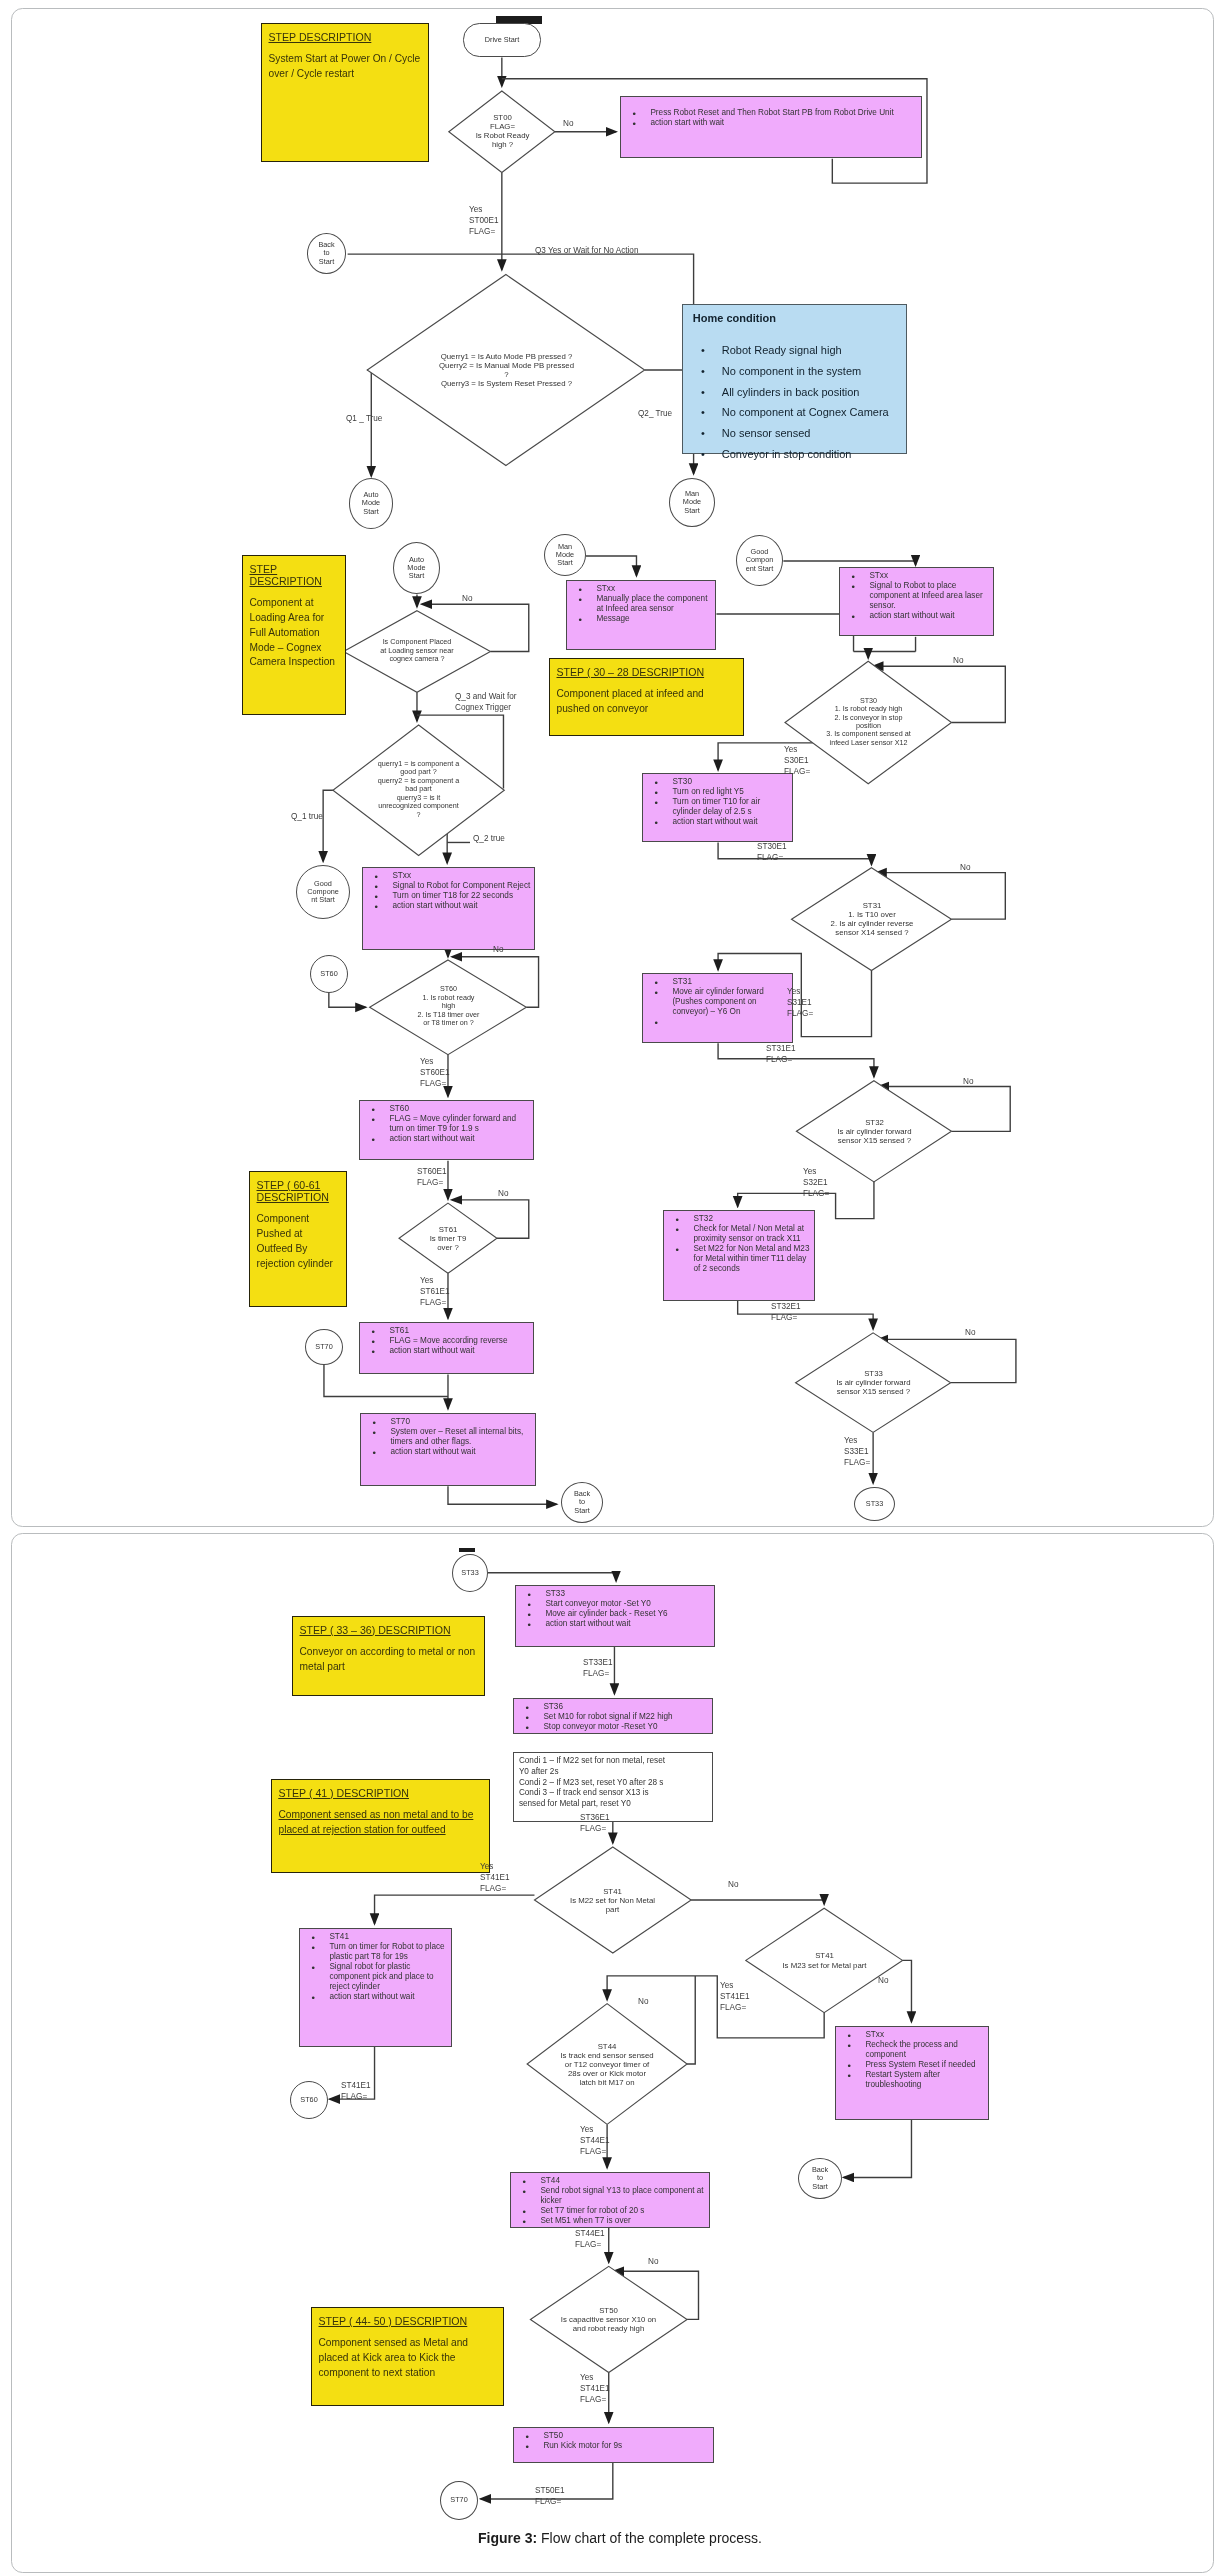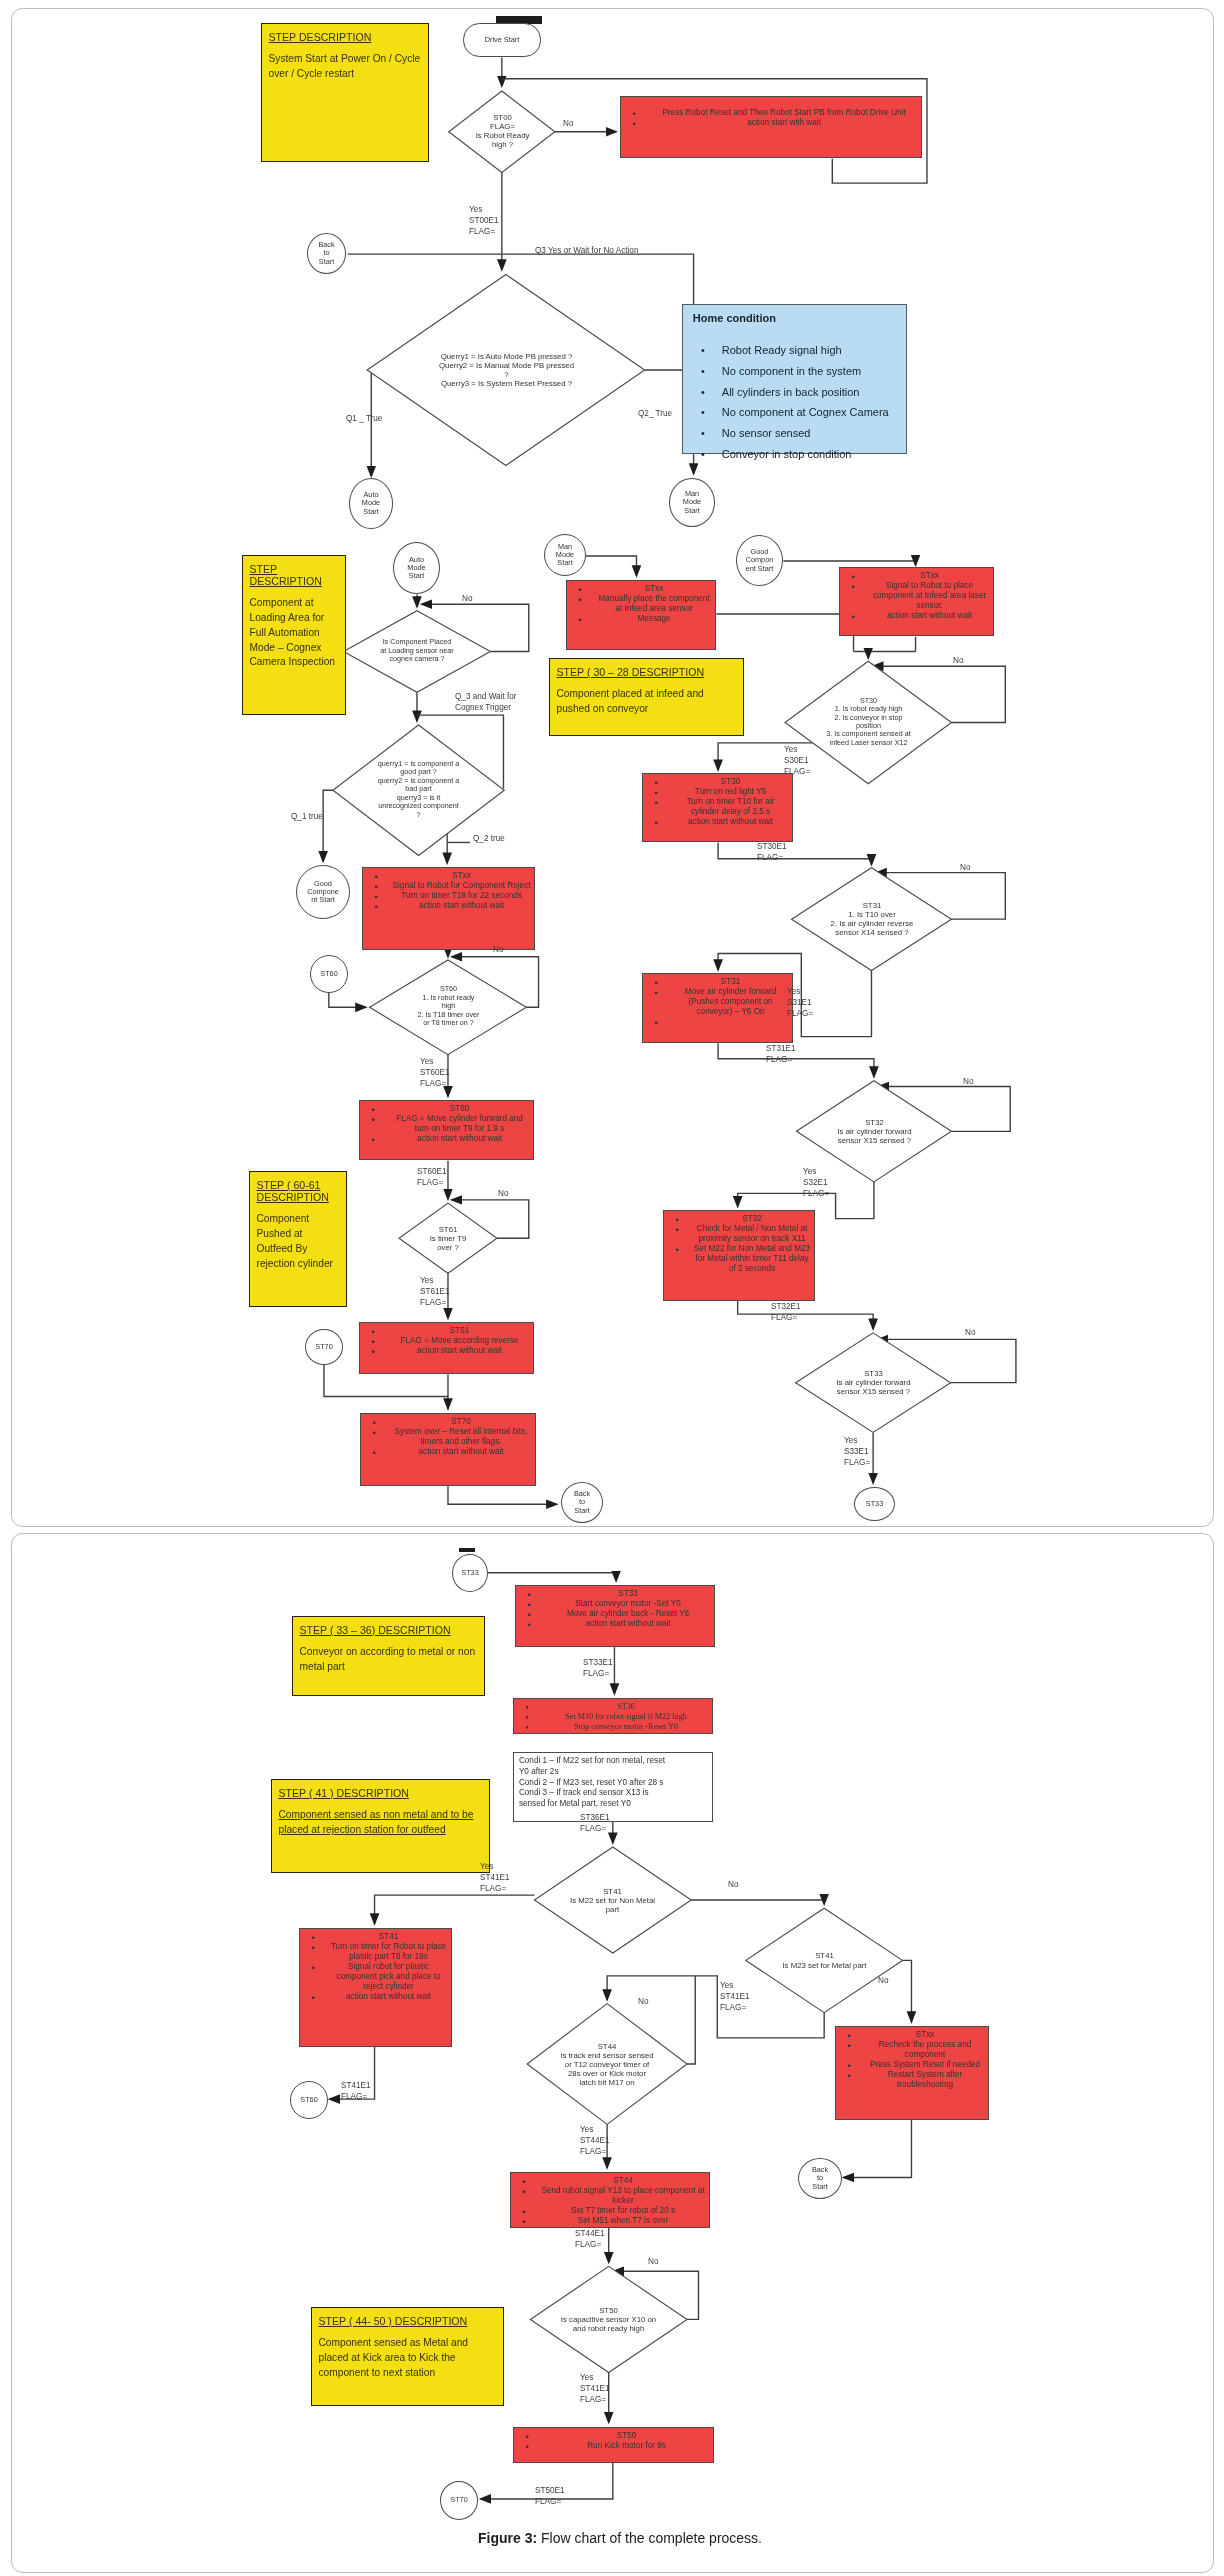--- a/index.html
+++ b/index.html
@@ -2,21 +2,21 @@
 <html style="font-size:13px"><head>
 <meta charset="utf-8">
 <style>
   html,body{margin:0;padding:0;background:#ffffff;}
   body{width:1224px;height:2576px;position:relative;font-family:"Liberation Sans",sans-serif;color:#222;}
   .panel{position:absolute;border:1.6px solid #b9bcbe;border-radius:11.4px;background:#ffffff;}
   #connectors{position:absolute;left:0;top:0;z-index:1;}
   .conn{fill:none;stroke:#3d3d3d;stroke-width:1.7;}
   .diamond-shape{fill:#ffffff;stroke:#4a4a4a;stroke-width:1.4;}
   .node{position:absolute;z-index:2;box-sizing:border-box;}
-  .proc{background:#ef4444;border:1.3px solid #4a4a4a;padding:3.3px 3.3px 1.6px 4.9px;text-align:center;}
+  .proc{background:#f0abfc;border:1.3px solid #4a4a4a;padding:3.3px 3.3px 1.6px 4.9px;}
   .bullets .bullet{position:relative;padding-left:24.5px;font-size:8.2px;line-height:1.22;color:#333;}
   .bullets .bullet:before{content:"\2022";position:absolute;left:6.5px;top:-0.8px;font-size:9.8px;color:#333;}
   .dtext{display:flex;flex-direction:column;justify-content:center;text-align:center;font-size:7.8px;line-height:1.18;color:#333;z-index:3;}
   .dtext .line{white-space:nowrap;}
   .small .line{font-size:7.2px;}
   .term{border:1.2px solid #4a4a4a;border-radius:50%;background:#fff;display:flex;flex-direction:column;align-items:center;justify-content:center;text-align:center;font-size:7.3px;line-height:1.12;color:#333;}
   .flabel{font-size:8.2px;line-height:1.35;color:#3c3c3c;z-index:3;}
   .flabel.left{text-align:left;}
   .note{background:#F4DF12;border:1.6px solid #26230a;padding:6.5px 6.5px;color:#37330a;}
   .note .note-title{font-size:10.6px;margin-bottom:9.8px;}
@@ -381,21 +381,21 @@
     <div class="bullet">ST70</div>
     <div class="bullet">System over – Reset all internal bits, timers and other flags.</div>
     <div class="bullet">action start without wait</div>
   </div>
 <div class="node proc bullets" style="left:515px;top:1585px;width:200px;height:62px;">
     <div class="bullet">ST33</div>
     <div class="bullet">Start conveyor motor -Set Y0</div>
     <div class="bullet">Move air cylinder back - Reset Y6</div>
     <div class="bullet">action start without wait</div>
   </div>
-<div class="node proc bullets" style="left:513px;top:1698px;width:200px;height:36px;font-family:Liberation Serif, serif;">
+<div class="node proc bullets" style="left:513px;top:1698px;width:200px;height:36px;">
     <div class="bullet">ST36</div>
     <div class="bullet">Set M10 for robot signal if M22 high</div>
     <div class="bullet">Stop conveyor motor -Reset Y0</div>
   </div>
 <div class="node plain-lines" style="left:513px;top:1752px;width:200px;height:70px;">
     <div class="line">Condi 1 – If M22 set for non metal, reset</div>
     <div class="line">Y0 after 2s</div>
     <div class="line">Condi 2 – If M23 set, reset Y0  after 28 s</div>
     <div class="line">Condi 3 – If track end sensor X13 is</div>
     <div class="line">sensed for Metal part, reset Y0</div>

